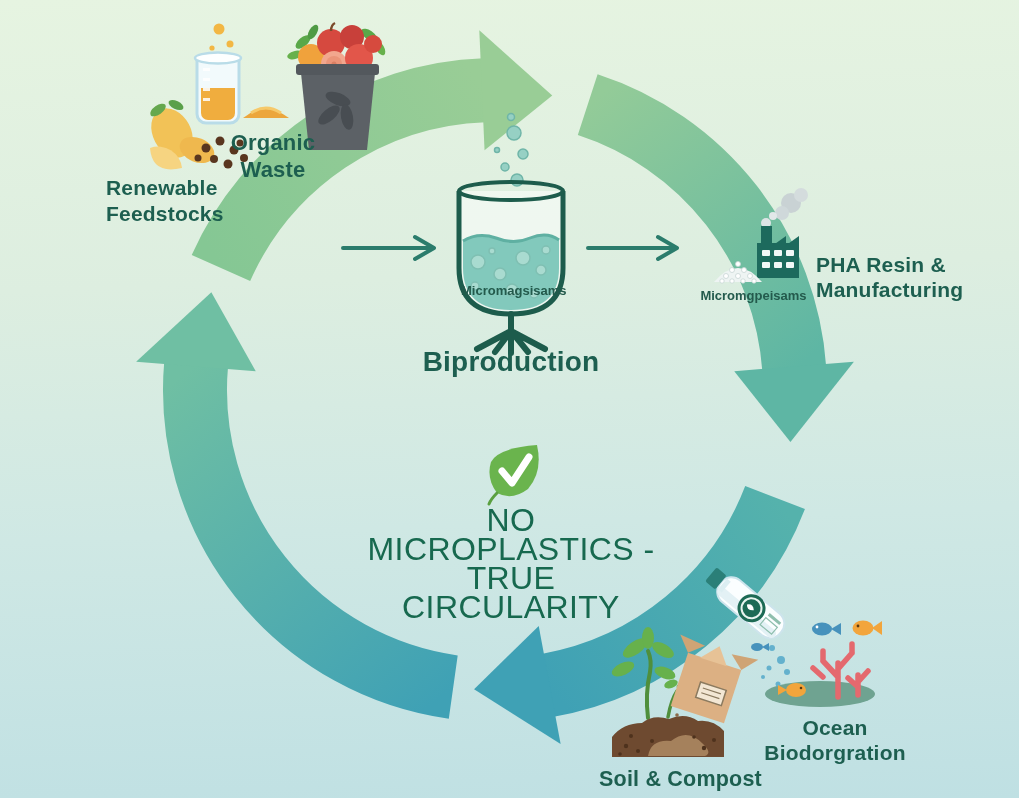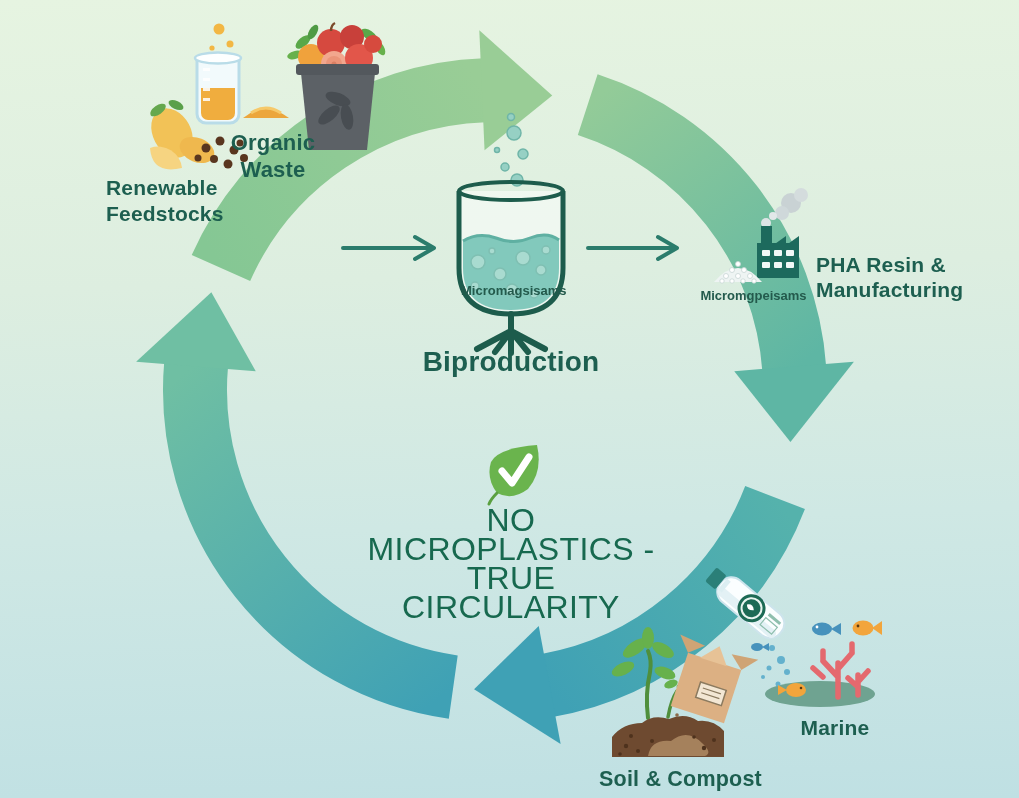--- a/index.html
+++ b/index.html
@@ -320,18 +320,19 @@
   <div class="lbl small center" style="left:691px;top:288px;width:125px;">Micromgpeisams</div>
 
   <div class="badge-text" style="left:356px;top:506px;width:310px;">
     <div>NO MICROPLASTICS -</div>
     <div>TRUE</div>
     <div>CIRCULARITY</div>
   </div>
 
 
   <div class="lbl center" style="left:740px;top:715px;width:190px;line-height:25px;">
-    <div>Marine</div>
+    <div>Ocean</div>
+    <div>Biodorgration</div>
   </div>
 
   <div class="lbl center" style="left:578px;top:766px;width:205px;font-size:21.5px;">Soil &amp; Compost</div>
 
 </div>
 
 </body></html>

